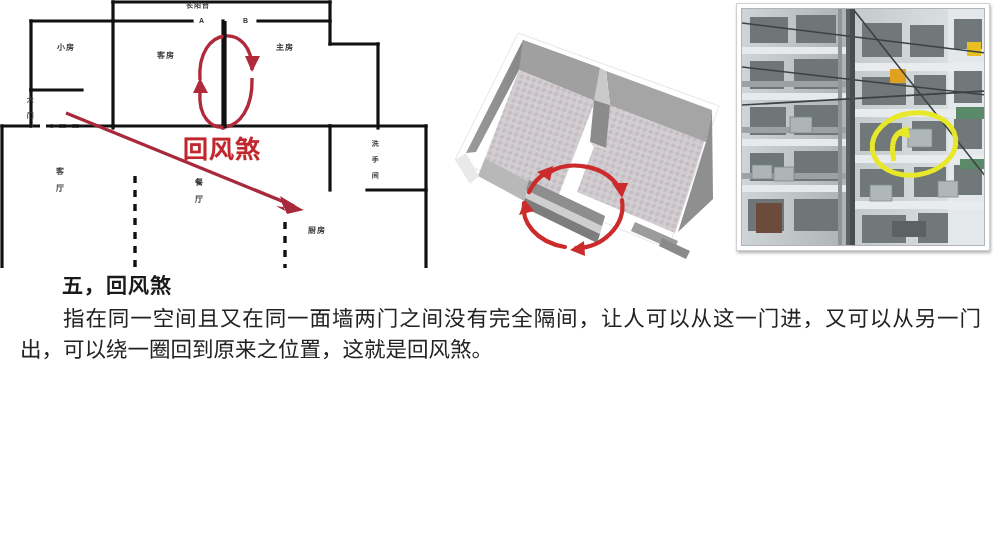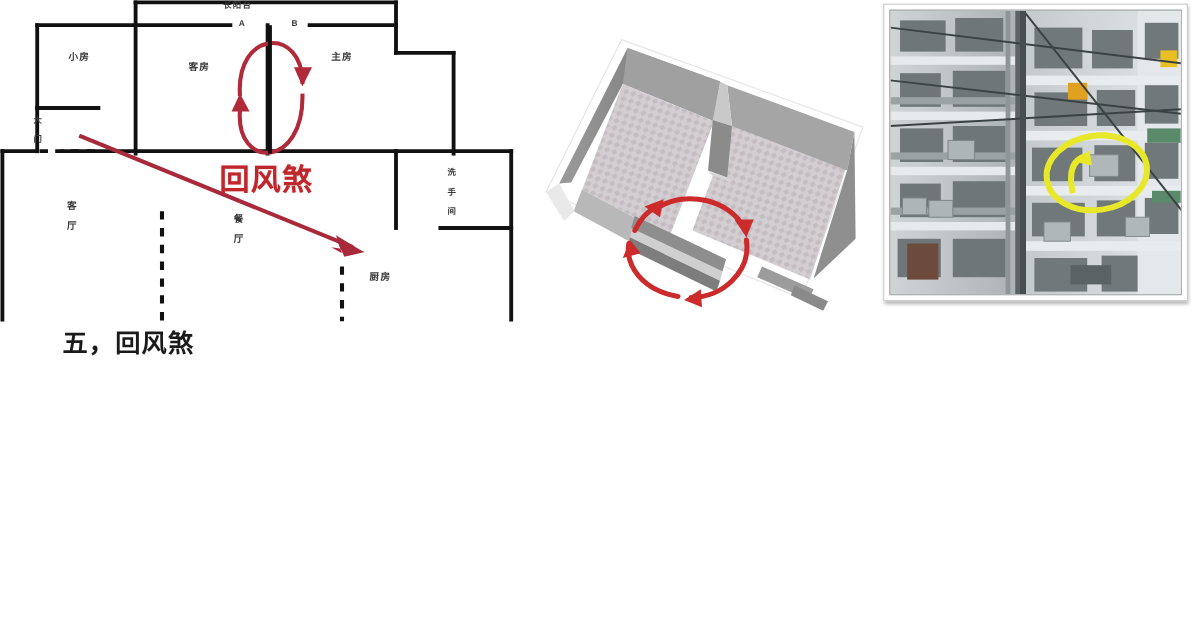--- a/index.html
+++ b/index.html
@@ -60,21 +60,21 @@
     overflow:hidden;
     background:#b9bcbd;
     border:1px solid #b0b4b6;
     box-sizing:border-box;
   }
   .photo-svg{position:absolute;left:0;top:0;}
 
   
   .article{
     position:absolute;left:0;top:272px;width:993px;
-    padding:0 12px 0 10px;
+    padding:0 12px 0 20px;
     box-sizing:border-box;
   }
   .article h2{
     margin:0 0 4px 0;
     padding-left:42px;
     font-size:21px;
     font-weight:700;
     color:#1a1a1a;
     letter-spacing:1px;
     line-height:1.35;
@@ -346,15 +346,16 @@
             <polygon points="166,116 154,126 168,129" fill="#e8e82a"></polygon>
           </g>
         </svg>
       </div>
     </div>
 
   </div>
 
   <div class="article">
     <h2>五，回风煞</h2>
+    <p>指在同一空间且又在同一面墙两门之间没有完全隔间，让人可以从这一门进，又可以从另一门出，可以绕一圈回到原来之位置，这就是回风煞。</p>
   </div>
 
 </div>
 
 </body></html>

